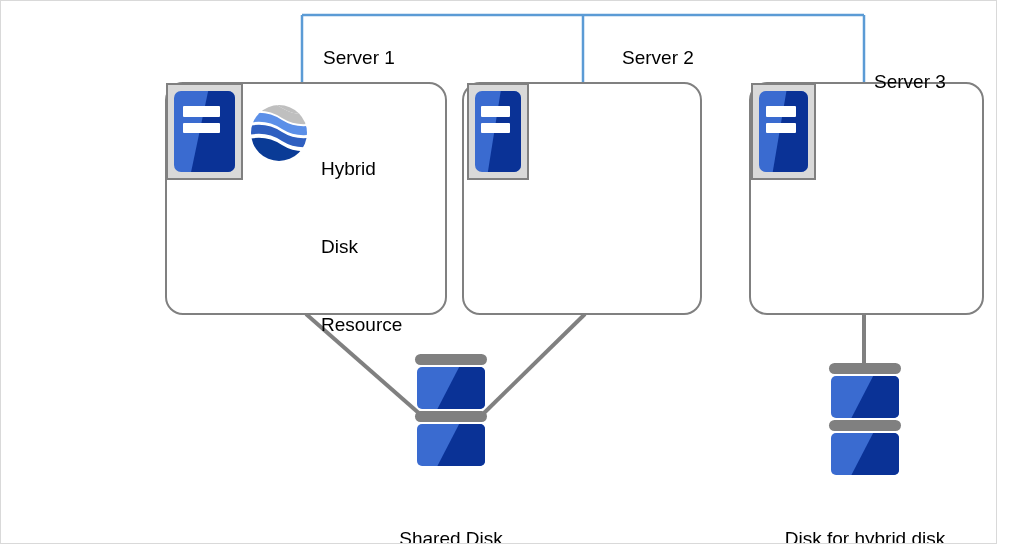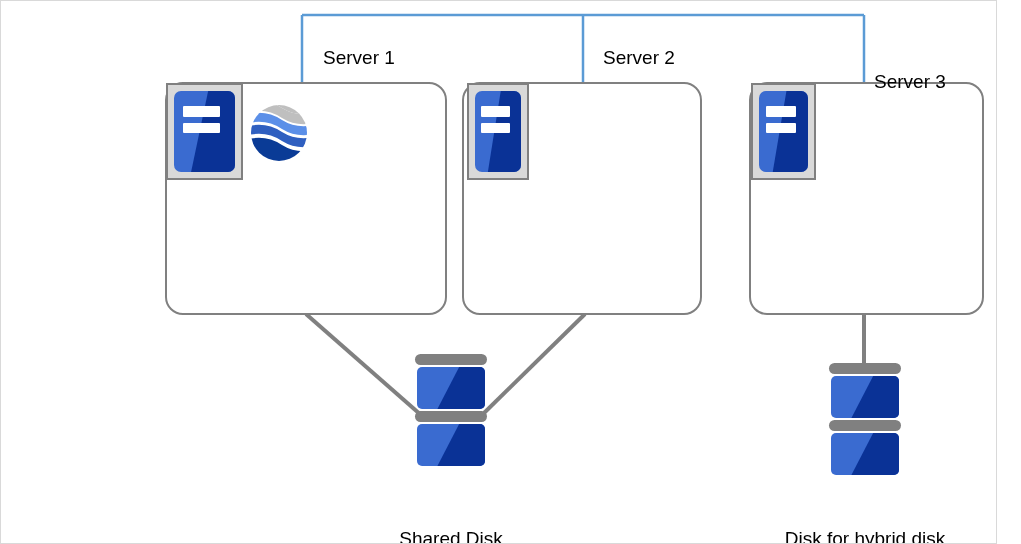--- a/index.html
+++ b/index.html
@@ -159,24 +159,29 @@
         <rect x="0" y="0" width="62" height="62" fill="#ffffff"></rect>
         <path d="M -6 2 Q 16 -6 34 6 Q 50 16 70 10 L 70 -10 L -6 -10 Z" fill="#bfbfbf"></path>
         <path d="M -6 2 Q 16 -6 34 6 Q 50 16 70 10 L 70 20 Q 50 26 34 16 Q 16 4 -6 12 Z" fill="#bfbfbf"></path>
         <path d="M -6 14 Q 16 6 34 18 Q 50 28 70 22 L 70 31 Q 50 37 34 27 Q 16 15 -6 23 Z" fill="#5b8fe8"></path>
         <path d="M -6 26 Q 16 18 34 30 Q 50 40 70 34 L 70 43 Q 50 49 34 39 Q 16 27 -6 35 Z" fill="#2f5fc0"></path>
         <path d="M -6 39 Q 16 31 34 43 Q 50 53 70 47 L 70 70 L -6 70 Z" fill="#0a3b96"></path>
       </g>
     </svg>
   </div>
 
+  <div class="label" style="left:320px; top:103px; line-height:26px;">
+    <div>Hybrid</div>
+    <div>Disk</div>
+    <div>Resource</div>
+  </div>
 
   <div class="server-box" style="left:461px; top:81px; width:240px; height:233px;"></div>
 
-  <div class="label" style="left:602px; top:45px;">Server 2</div>
+  <div class="label" style="left:621px; top:45px;">Server 2</div>
 
   <div class="server-icon" style="left:466px; top:82px; width:62px; height:97px;">
     <div class="body">
       <div class="shade"></div>
       <div class="bar bar1"></div>
       <div class="bar bar2"></div>
     </div>
   </div>
 
   <div class="server-box" style="left:748px; top:81px; width:235px; height:233px;"></div>

